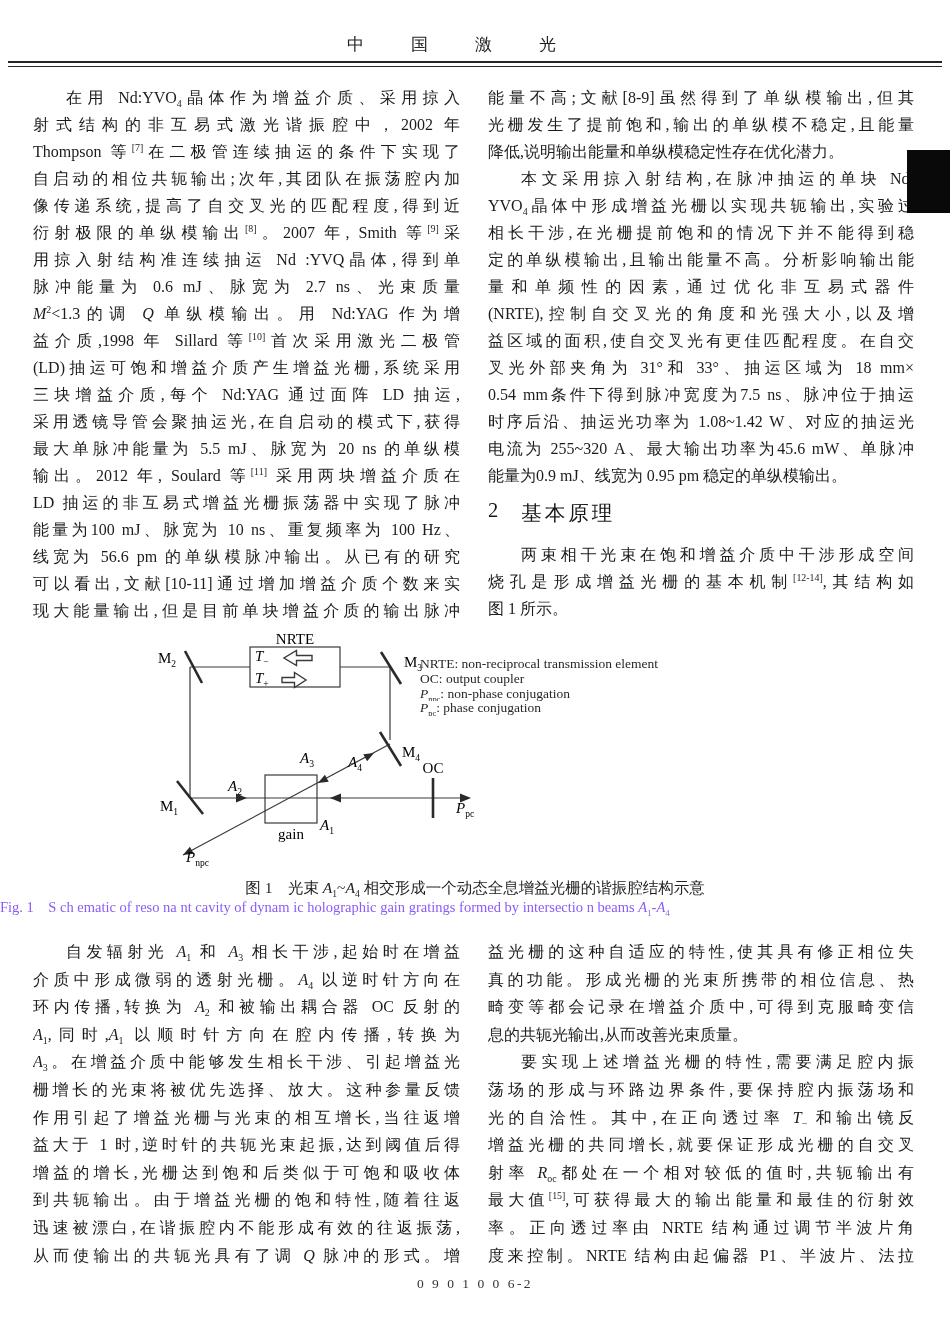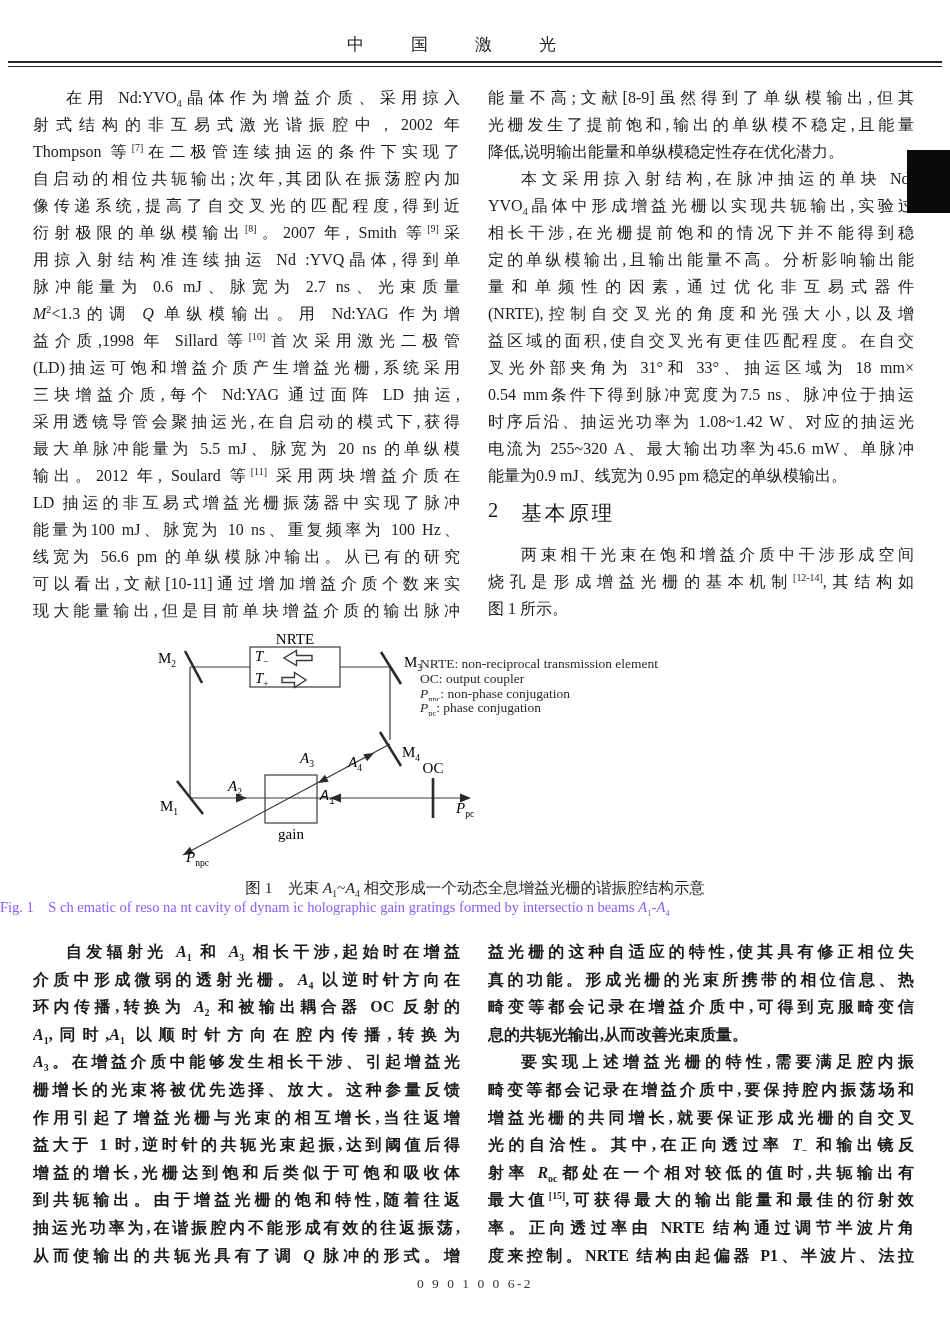--- a/index.html
+++ b/index.html
@@ -14,21 +14,21 @@
     top:33px;left:0;width:100%;text-align:center;
     font-size:17px;letter-spacing:47px;color:#222;
   }
   #header-rule{
     top:61px;left:8px;width:934px;height:3px;
     border-top:2px solid #262626;border-bottom:1px solid #262626;
   }
   
   .col-block{font-size:16px;color:#1c1c1c;}
   .top-block{line-height:27px;}
-  .bottom-block{line-height:27.6px;font-weight:bold;}
+  .bottom-block{line-height:27.6px;}
   #col-left-top{left:33px;top:84px;width:427px;}
   #col-right-top{left:488px;top:84px;width:426px;}
   #col-right-intro{left:488px;top:541px;width:426px;}
   #col-left-bottom{left:33px;top:938px;width:427px;}
   #col-right-bottom{left:488px;top:938px;width:426px;}
   .tline{
     text-align:justify;text-align-last:justify;
     overflow:hidden;
   }
   .tline.ind{text-indent:33px;}
@@ -140,21 +140,21 @@
     </g>
   </svg>
   <span class="fig-label" style="left:270px;top:3px;width:50px;text-align:center;">NRTE</span>
   <span class="fig-label" style="left:255px;top:20px;"><span class="ital">T</span><span class="sub">−</span></span>
   <span class="fig-label" style="left:255px;top:42px;"><span class="ital">T</span><span class="sub">+</span></span>
   <span class="fig-label" style="left:158px;top:22px;">M<span class="sub">2</span></span>
   <span class="fig-label" style="left:404px;top:26px;">M<span class="sub">3</span></span>
   <span class="fig-label" style="left:402px;top:116px;">M<span class="sub">4</span></span>
   <span class="fig-label" style="left:160px;top:170px;">M<span class="sub">1</span></span>
   <span class="fig-label" style="left:228px;top:150px;"><span class="ital">A</span><span class="sub">2</span></span>
-  <span class="fig-label" style="left:320px;top:160px;font-family:Liberation Mono, monospace;"><span class="ital">A</span><span class="sub">1</span></span>
+  <span class="fig-label" style="left:320px;top:189px;"><span class="ital">A</span><span class="sub">1</span></span>
   <span class="fig-label" style="left:300px;top:122px;"><span class="ital">A</span><span class="sub">3</span></span>
   <span class="fig-label" style="left:348px;top:101px;margin-top:25px;"><span class="ital">A</span><span class="sub">4</span></span>
   <span class="fig-label" style="left:420px;top:132px;width:26px;text-align:center;">OC</span>
   <span class="fig-label" style="left:456px;top:172px;"><span class="ital">P</span><span class="sub">pc</span></span>
   <span class="fig-label" style="left:186px;top:221px;"><span class="ital">P</span><span class="sub">npc</span></span>
   <span class="fig-label" style="left:265px;top:198px;width:52px;text-align:center;">gain</span>
   <div id="fig-legend">
       <div class="tline">NRTE: non-reciprocal transmission element</div>
       <div class="tline">OC: output coupler</div>
       <div class="tline"><span class="ital">P</span><span class="sub">npc</span>: non-phase conjugation</div>
@@ -169,32 +169,32 @@
     <div class="tline ind">自发辐射光 <span class="ital">A</span><span class="sub">1</span> 和 <span class="ital">A</span><span class="sub">3</span> 相长干涉,起始时在增益</div>
     <div class="tline">介质中形成微弱的透射光栅。<span class="ital">A</span><span class="sub">4</span> 以逆时针方向在</div>
     <div class="tline">环内传播,转换为 <span class="ital">A</span><span class="sub">2</span> 和被输出耦合器 OC 反射的</div>
     <div class="tline"><span class="ital">A</span><span class="sub">1</span>,同时,<span class="ital">A</span><span class="sub">1</span> 以顺时针方向在腔内传播,转换为</div>
     <div class="tline"><span class="ital">A</span><span class="sub">3</span>。在增益介质中能够发生相长干涉、引起增益光</div>
     <div class="tline">栅增长的光束将被优先选择、放大。这种参量反馈</div>
     <div class="tline">作用引起了增益光栅与光束的相互增长,当往返增</div>
     <div class="tline">益大于 1 时,逆时针的共轭光束起振,达到阈值后得</div>
     <div class="tline">增益的增长,光栅达到饱和后类似于可饱和吸收体</div>
     <div class="tline">到共轭输出。由于增益光栅的饱和特性,随着往返</div>
-    <div class="tline">抽运光功率为,在谐振腔内不能形成有效的往返振荡,</div>
+    <div class="tline">迅速被漂白,在谐振腔内不能形成有效的往返振荡,</div>
     <div class="tline">从而使输出的共轭光具有了调 <span class="ital">Q</span> 脉冲的形式。增</div>
   </div>
 <div class="abs col-block bottom-block" id="col-right-bottom">
     <div class="tline">益光栅的这种自适应的特性,使其具有修正相位失</div>
     <div class="tline">真的功能。形成光栅的光束所携带的相位信息、热</div>
     <div class="tline">畸变等都会记录在增益介质中,可得到克服畸变信</div>
     <div class="tline end">息的共轭光输出,从而改善光束质量。</div>
     <div class="tline ind">要实现上述增益光栅的特性,需要满足腔内振</div>
-    <div class="tline">畸变等都会记录在增益介质中,要保持腔内振荡场和</div>
+    <div class="tline">荡场的形成与环路边界条件,要保持腔内振荡场和</div>
+    <div class="tline">光的自洽性。其中,在正向透过率 <span class="ital">T</span><span class="sub">−</span> 和输出镜反</div>
     <div class="tline">增益光栅的共同增长,就要保证形成光栅的自交叉</div>
-    <div class="tline">光的自洽性。其中,在正向透过率 <span class="ital">T</span><span class="sub">−</span> 和输出镜反</div>
     <div class="tline">射率 <span class="ital">R</span><span class="sub">oc</span>都处在一个相对较低的值时,共轭输出有</div>
     <div class="tline">最大值<span class="sup">[15]</span>,可获得最大的输出能量和最佳的衍射效</div>
     <div class="tline">率。正向透过率由 NRTE 结构通过调节半波片角</div>
     <div class="tline">度来控制。NRTE 结构由起偏器 P1、半波片、法拉</div>
   </div>
 
 <div class="abs" id="page-footer">0 9 0 1 0 0 6-2</div>
 <div class="abs" id="scan-bar"></div>
 
 </body></html>

